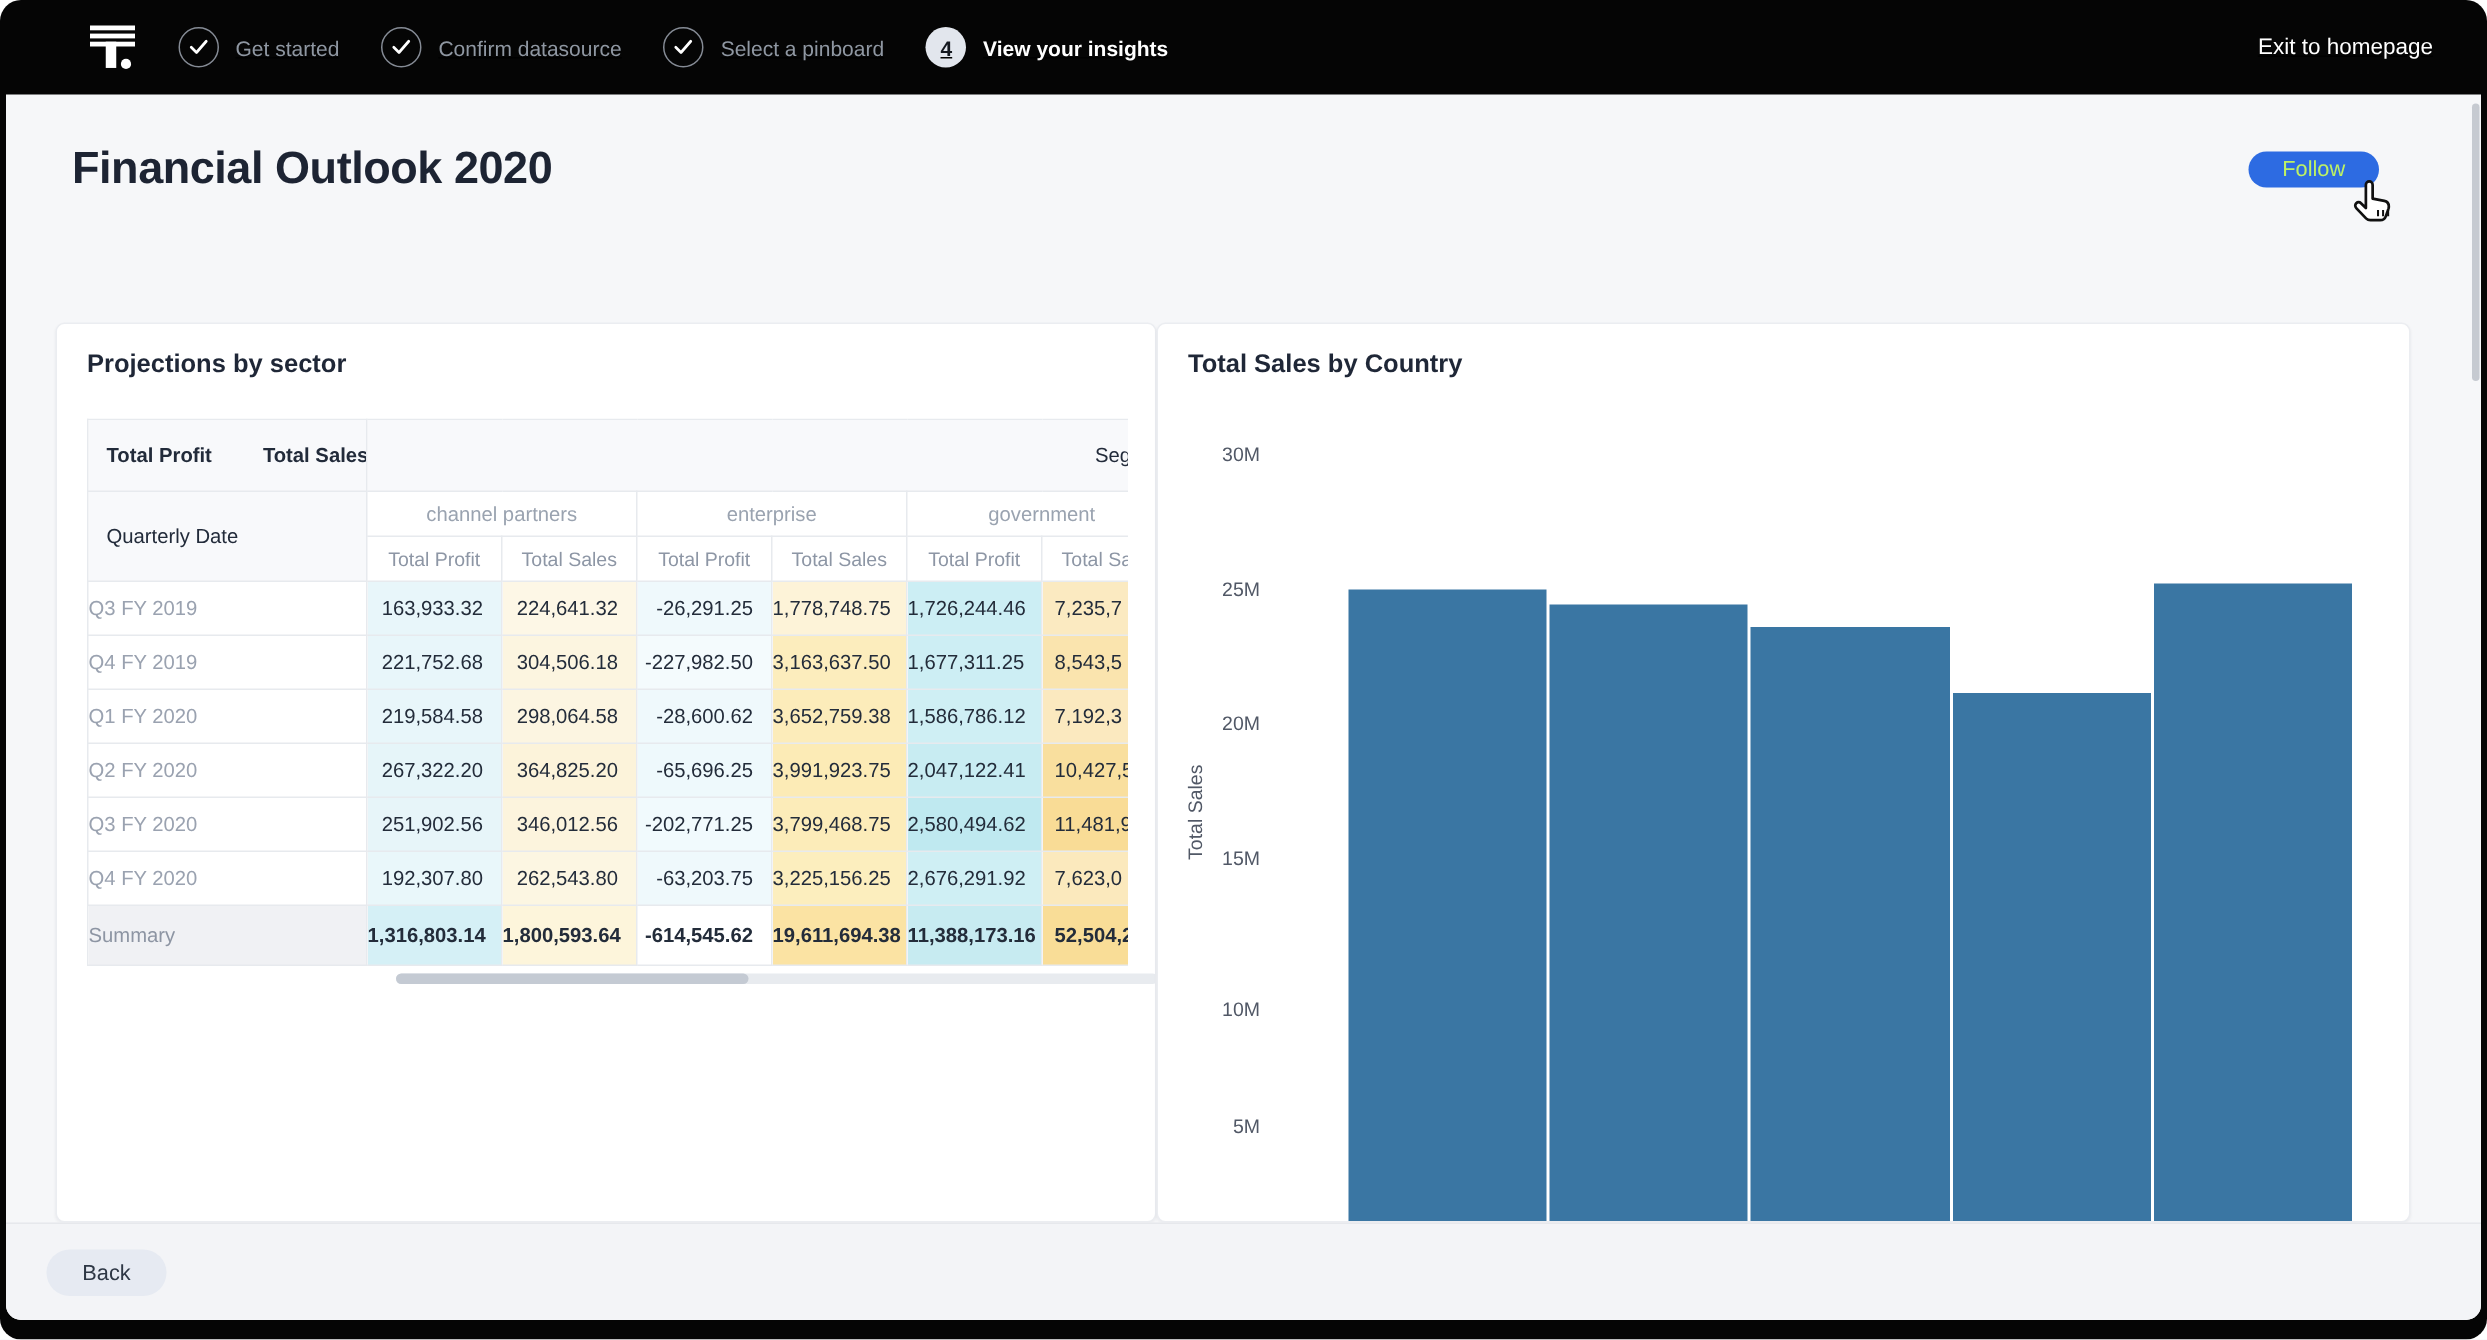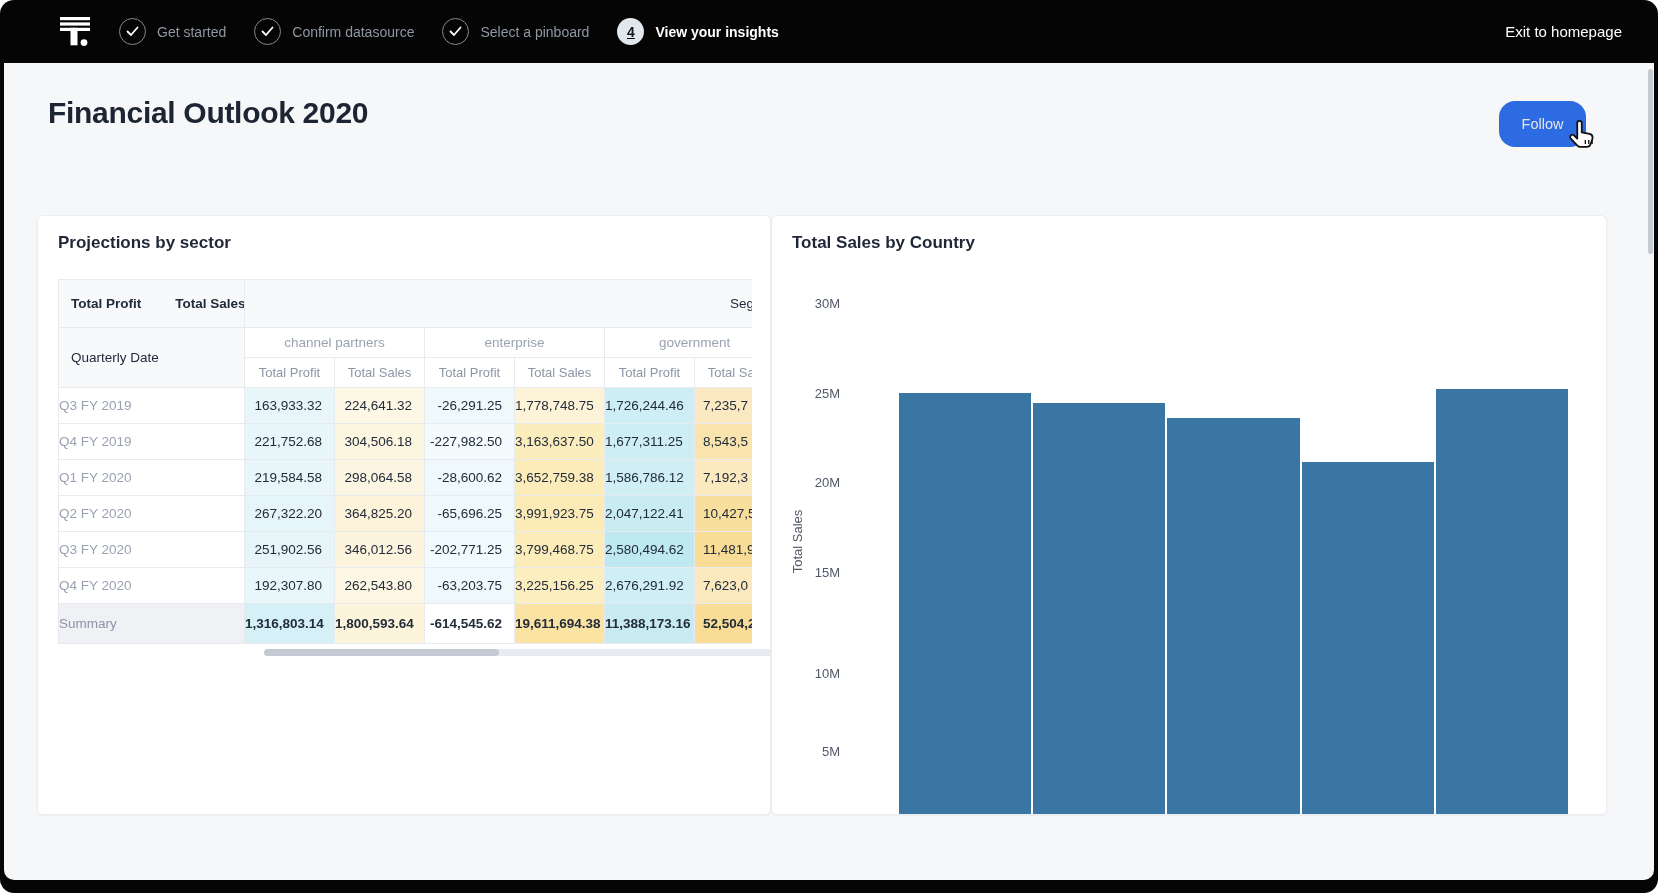--- a/index.html
+++ b/index.html
@@ -23,22 +23,22 @@
   .exit-link { margin-left: auto; color: #ffffff; font-size: 15px; cursor: pointer; }
 
   
   .content { position: absolute; top: 63px; left: 4px; right: 4px; bottom: 13px;
              background: #f6f7f9; border-radius: 0 0 10px 10px; overflow: hidden; }
 
   .page-title { position: absolute; left: 44px; top: 33px; font-size: 30px; font-weight: 700;
                 color: #1d2433; letter-spacing: -0.3px; }
 
   .follow-wrap { position: absolute; top: 38px; right: 68px; width: 87px; height: 32px; }
-  .follow-btn { width: 87px; height: 46px; border-radius: 16px; background: #2d6be2;
-                color: #e5e5e5; font-size: 14.5px; border: none; display: flex;
+  .follow-btn { width: 87px; height: 24px; border-radius: 16px; background: #2d6be2;
+                color: #bef264; font-size: 14.5px; border: none; display: flex;
                 align-items: center; justify-content: center; cursor: pointer;
                 font-family: "Liberation Sans", sans-serif; }
   .cursor-icon { position: absolute; right: -16px; bottom: -20px; pointer-events: none; }
 
   .cards { position: absolute; top: 152px; left: 33px; right: 47px; bottom: 65px;
            display: flex; }
   .card { position: relative; background: #ffffff; border: 1px solid #ebedf1;
           border-radius: 6px; box-shadow: 0 1px 2px rgba(30,40,60,0.05); overflow: hidden; }
   .table-card { width: 734px; flex: none; }
   .chart-card { flex: 1; }
@@ -272,15 +272,18 @@
             <div class="bar" style="left: 268.4px; width: 132.2px; top: 201.56px; background: rgb(58, 118, 163);"></div>
             <div class="bar" style="left: 402.6px; width: 132.2px; top: 246.31px; background: rgb(58, 118, 163);"></div>
             <div class="bar" style="left: 536.8px; width: 132.2px; top: 172.92px; background: rgb(58, 118, 163);"></div>
           </div>
       </section>
 
     </div>
 
     <div class="vscroll"></div>
 
+    <footer class="footer">
+      <button class="back-btn">Back</button>
+    </footer>
 
   </div>
 </div>
 
 </body></html>

